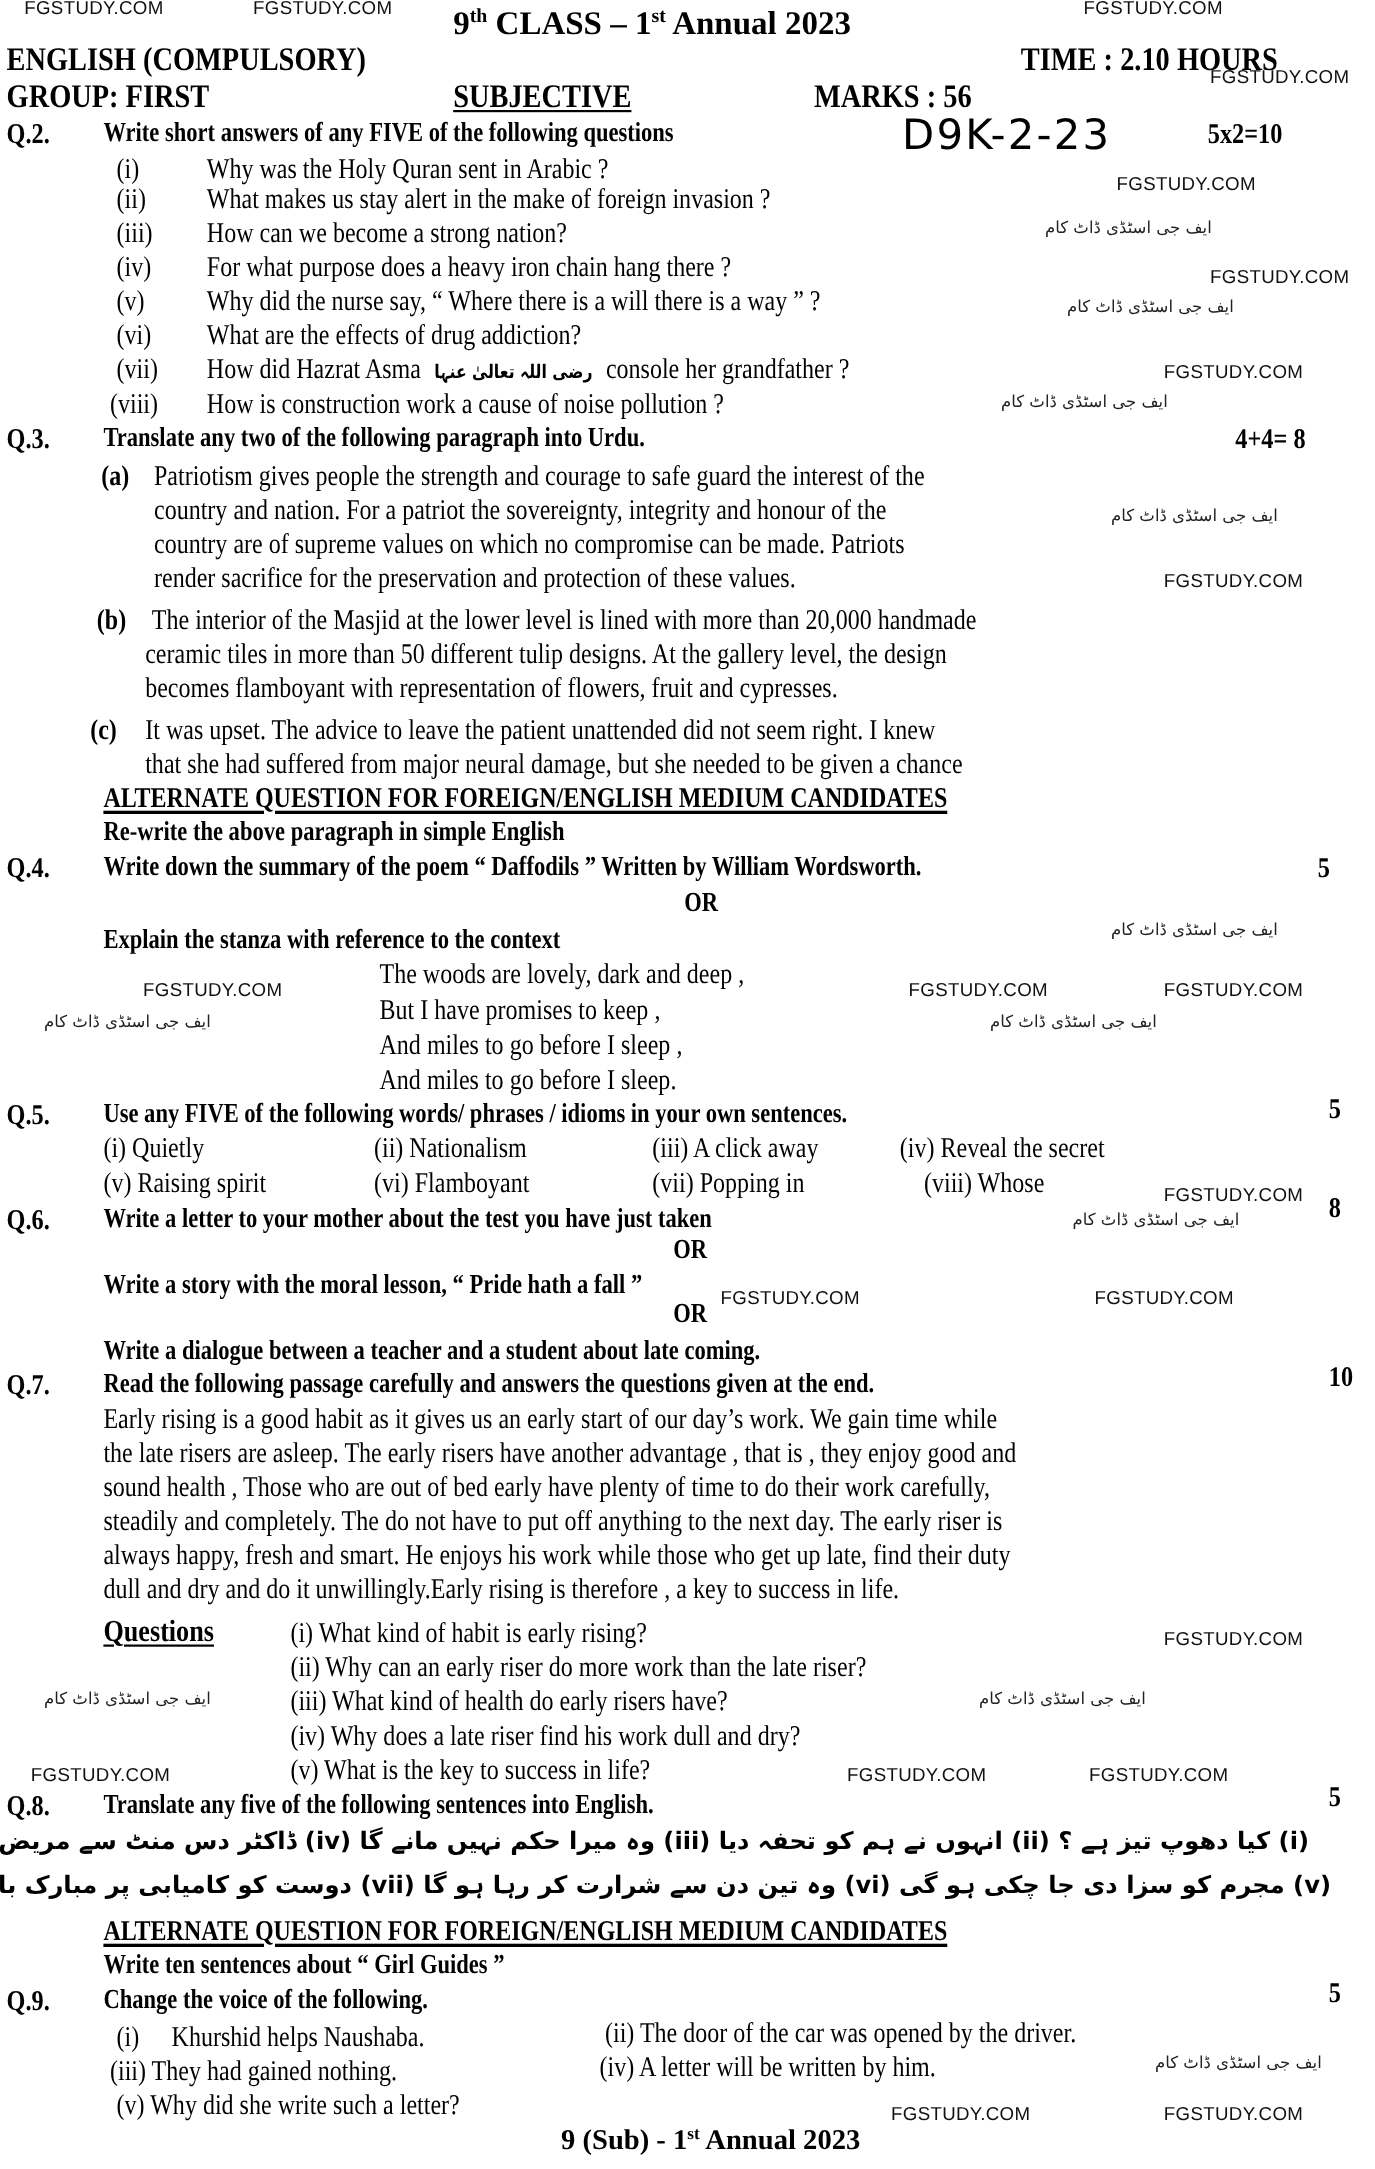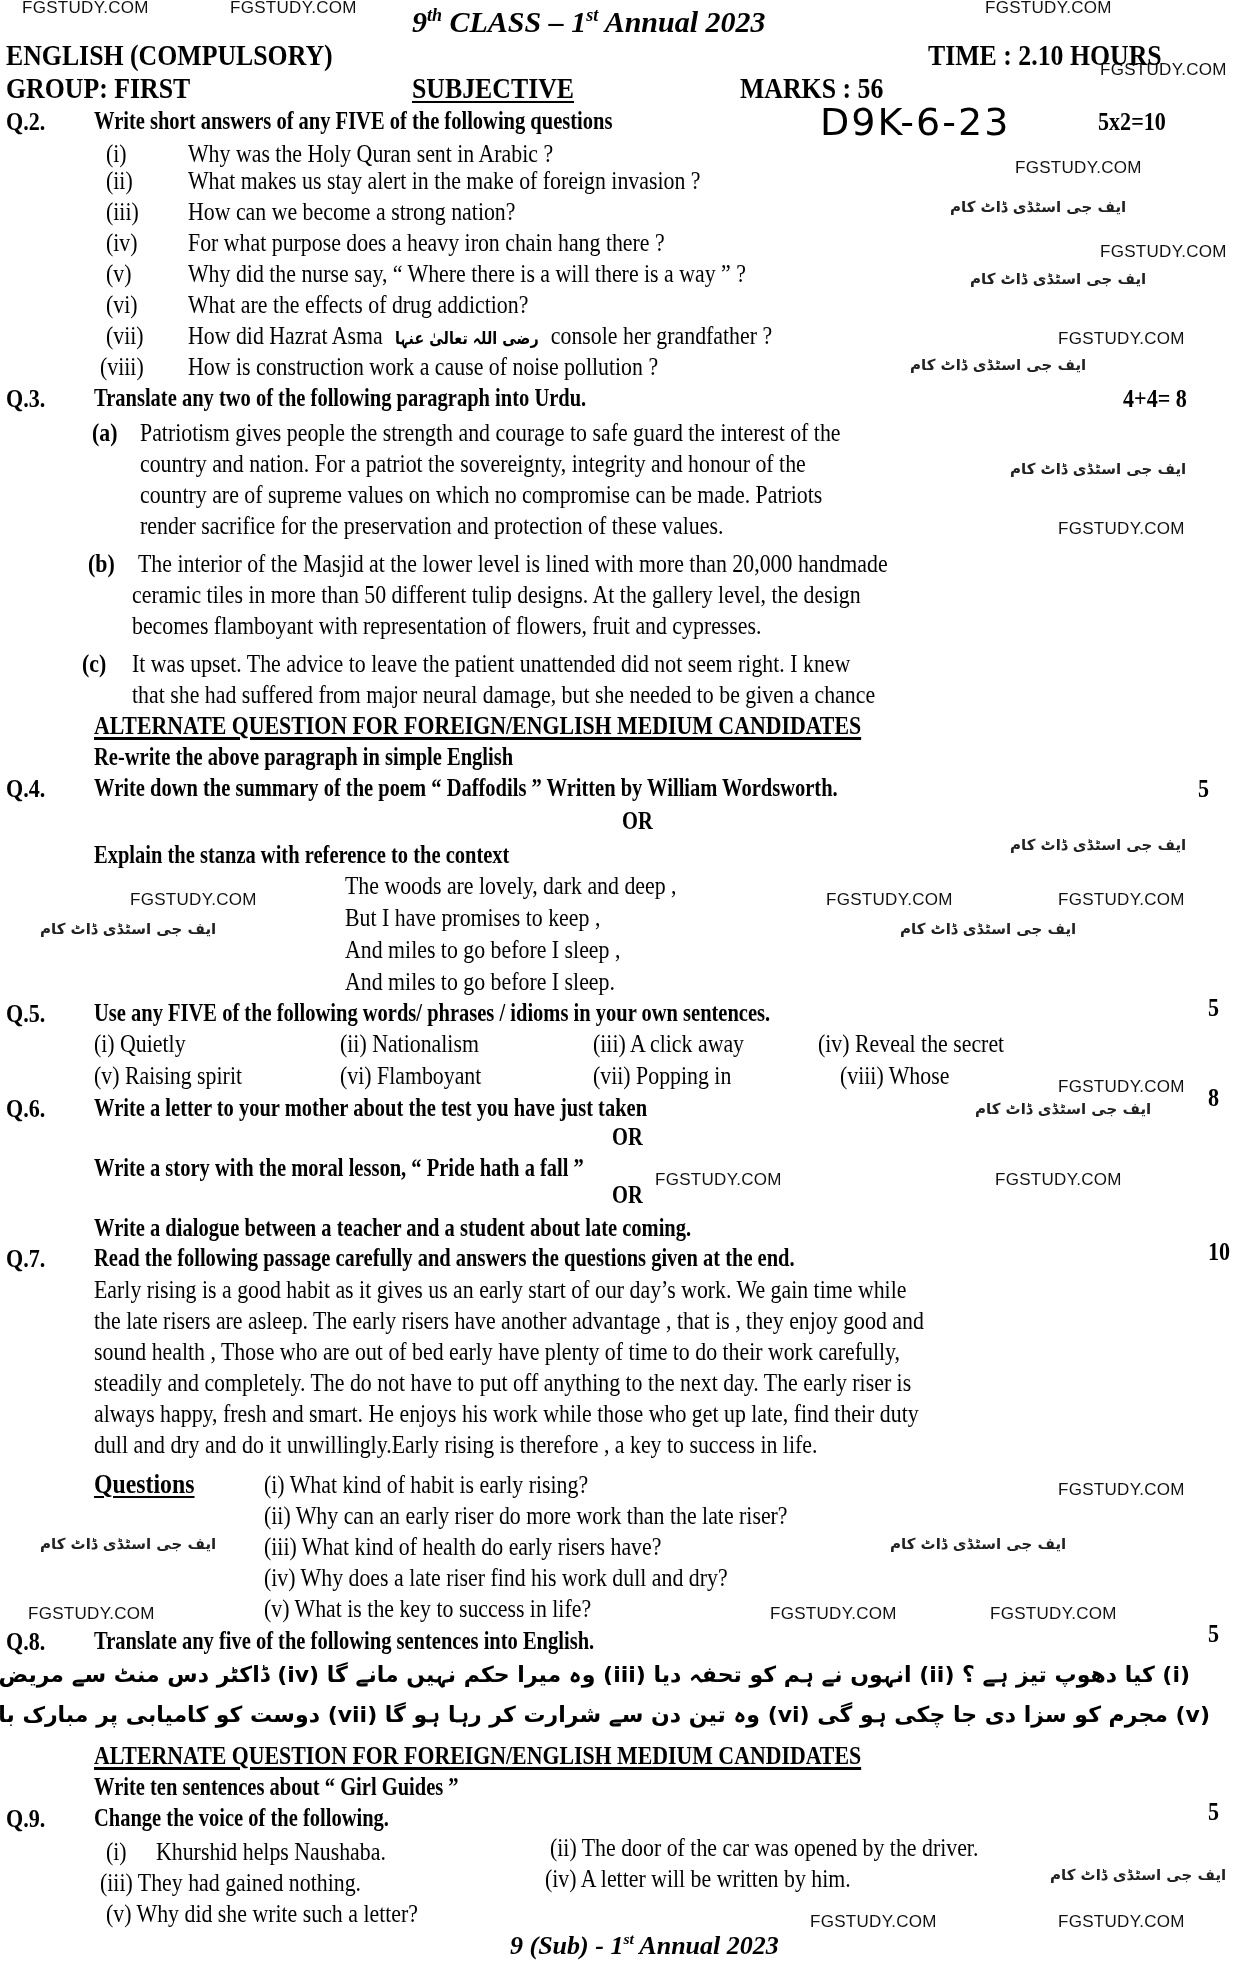--- a/index.html
+++ b/index.html
@@ -2,25 +2,25 @@
 <html><head>
   <meta charset="utf-8">
   <style>
     html, body { margin: 0; padding: 0; background: #ffffff; }
     body {
       width: 1250px; height: 1972px; position: relative; overflow: hidden;
       font-family: "Liberation Serif", "DejaVu Serif", serif;
       color: #000; font-size: 25px; line-height: 1.2;
     }
     .wm { position: absolute; font-family: "Liberation Sans", "DejaVu Sans", sans-serif; font-size: 17px; color: #111; letter-spacing: 0.3px; }
-    .urdu-wm { position: absolute; font-family: "DejaVu Sans", sans-serif; font-size: 15px; color: #222; direction: rtl; font-weight: bold; }
+    .urdu-wm { position: absolute; font-family: "DejaVu Sans", sans-serif; font-size: 15px; color: #222; direction: rtl; }
     .abs { position: absolute; white-space: nowrap; }
     .b { font-weight: bold; }
     .hdr { font-weight: bold; font-size: 30px; transform: scaleX(0.86); transform-origin: left center; }
-    .title { font-weight: bold; font-size: 30px; font-style: italic; }
+    .title { font-weight: bold; font-size: 30px; }
     .qno { font-weight: bold; font-size: 26px; transform: scaleX(0.85); transform-origin: left center; }
     .qtext { font-weight: bold; font-size: 25px; transform: scaleX(0.82); transform-origin: left center; }
     .item { font-size: 26px; transform: scaleX(0.84); transform-origin: left center; }
     .marks { font-weight: bold; font-size: 26px; transform: scaleX(0.85); transform-origin: left center; }
     .u { text-decoration: underline; text-decoration-thickness: 2px; text-underline-offset: 3px; }
     .alt { font-weight: bold; font-size: 26px; text-decoration: underline; text-decoration-thickness: 3px; text-underline-offset: 3px; transform: scaleX(0.84); transform-origin: left center; }
     .urdu-line { position: absolute; direction: rtl; font-family: "DejaVu Sans", sans-serif; font-size: 22px; font-weight: bold; white-space: nowrap; }
     .hand { position: absolute; font-family: "DejaVu Sans", sans-serif; font-size: 38px; font-weight: normal; letter-spacing: 2px; }
     sup { font-size: 60%; vertical-align: super; line-height: 0; }
   </style>
@@ -63,21 +63,21 @@
 </div>
 
 <div class="abs title" style="left:412px;top:4px;font-size:30px;">
   <span>9</span><sup>th</sup><span> CLASS – 1</span><sup>st</sup><span> Annual 2023</span>
 </div>
 <div class="abs hdr" style="left:6px;top:37px;">ENGLISH (COMPULSORY)</div>
 <div class="abs hdr" style="left:928px;top:37px;">TIME : 2.10 HOURS</div>
 <div class="abs hdr" style="left:6px;top:70px;">GROUP: FIRST</div>
 <div class="abs hdr u" style="left:412px;top:70px;">SUBJECTIVE</div>
 <div class="abs hdr" style="left:740px;top:70px;">MARKS : 56</div>
-<div class="hand" style="left:820px;top:100px;">D9K-6-23</div>
+<div class="hand" style="left:820px;top:100px;">D9K-2-23</div>
 
 <div class="abs qno" style="left:6px;top:106px;">Q.2.</div>
 <div class="abs qtext" style="left:94px;top:106px;">Write short answers of any FIVE of the following questions</div>
 <div class="abs marks" style="left:1098px;top:106px;">5x2=10</div>
 
 <div>
   <div class="abs item" style="left:106px;top:138px;"><span>(i)</span></div>
   <div class="abs item" style="left:188px;top:138px;">Why was the Holy Quran sent in Arabic ?</div>
   <div class="abs item" style="left:106px;top:165px;"><span>(ii)</span></div>
   <div class="abs item" style="left:188px;top:165px;">What makes us stay alert in the make of foreign invasion ?</div>

